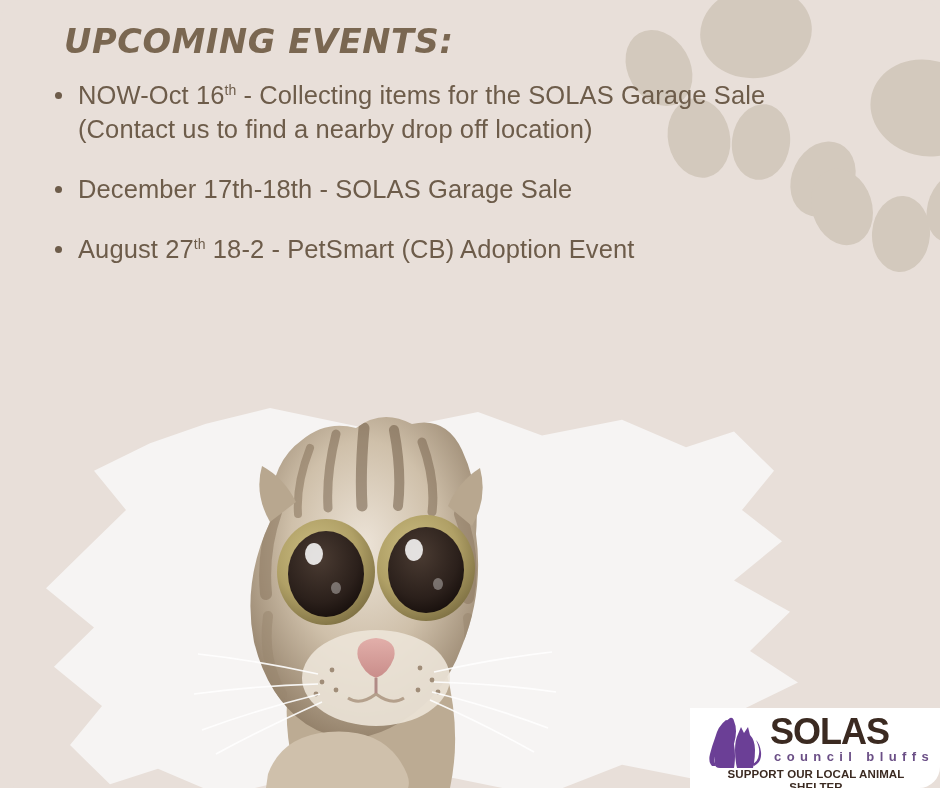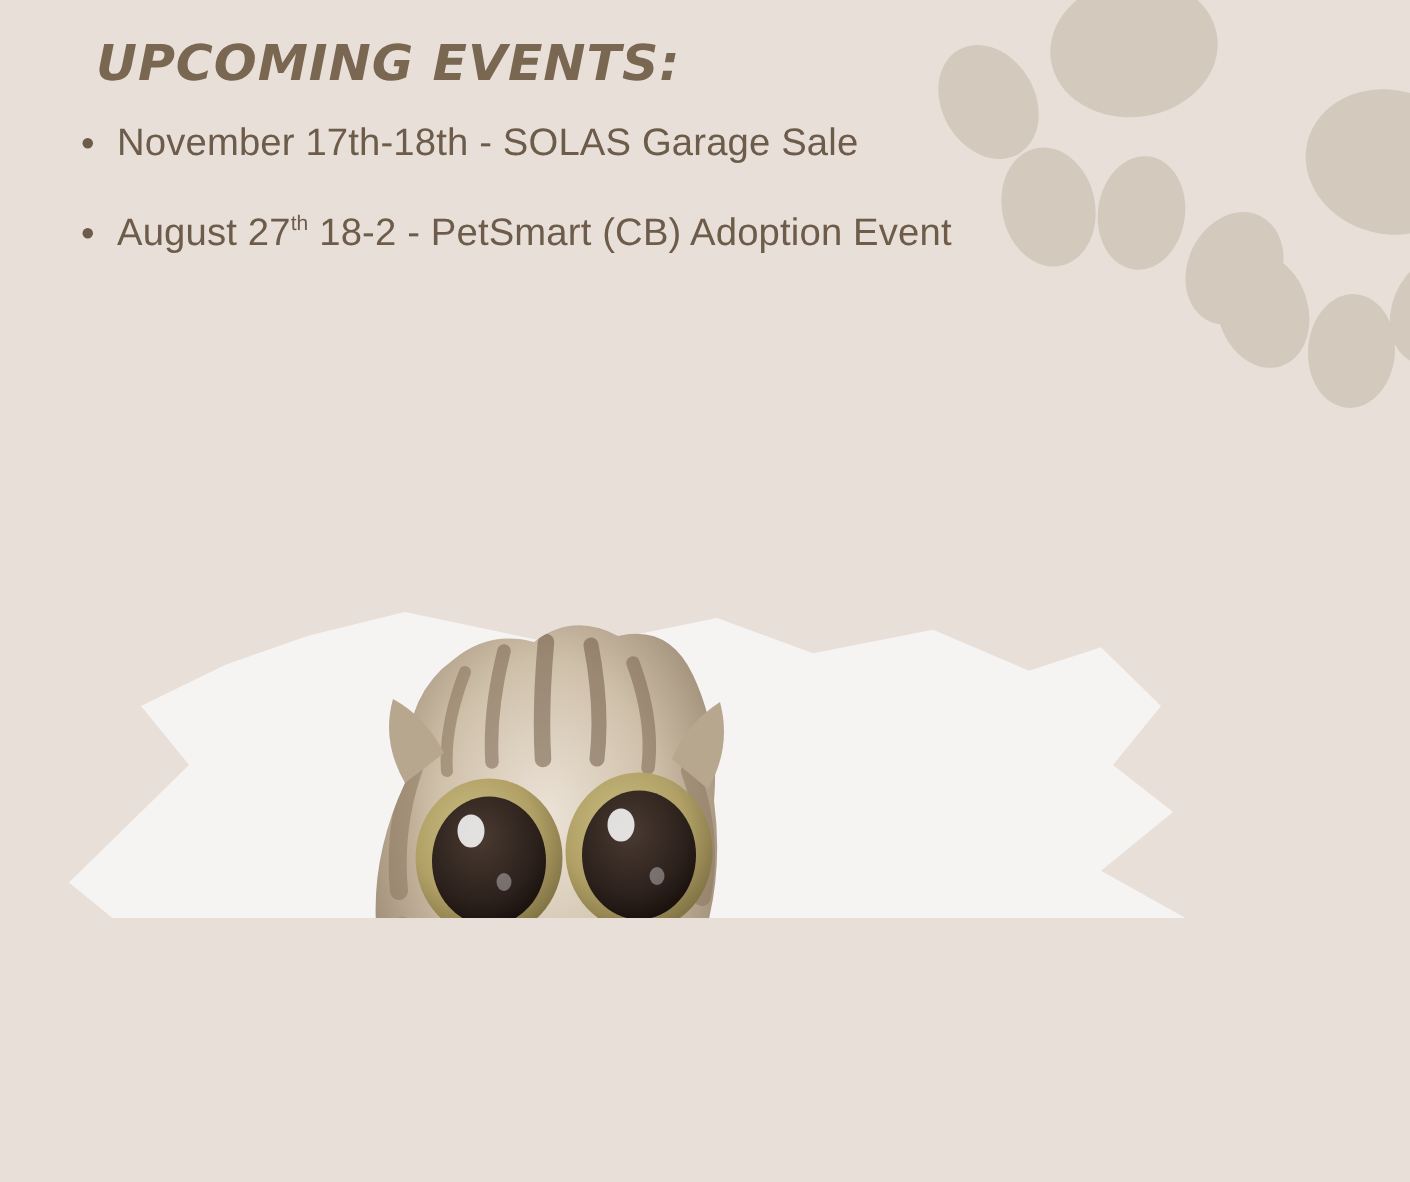--- a/index.html
+++ b/index.html
@@ -3,21 +3,21 @@
 <meta charset="utf-8">
 <title>SOLAS Upcoming Events</title>
 <style>
   html,body{margin:0;padding:0;}
   body{
     width:940px;height:788px;overflow:hidden;
     background:#e8dfd9;
     font-family:"Liberation Sans","DejaVu Sans",sans-serif;
     position:relative;
   }
-  #poster{position:absolute;inset:0;width:940px;height:612px;overflow:hidden;background:#e8dfd9;border-radius:21px;}
+  #poster{position:absolute;inset:0;width:940px;height:788px;overflow:hidden;background:#e8dfd9;border-radius:21px;}
 
   
   .paws{position:absolute;top:0;right:0;width:320px;height:280px;pointer-events:none;}
   .paw-pad{position:absolute;background:#d3c9bd;border-radius:50%;}
 
   
   .headline{
     position:absolute;left:64px;top:22px;
     font-family:"DejaVu Sans","Liberation Sans",sans-serif;
     font-weight:700;font-style:italic;
@@ -125,23 +125,27 @@
     <div class="paw-pad" style="left:250px;top:60px;width:112px;height:96px;transform:rotate(14deg);"></div>
     <div class="paw-pad" style="left:192px;top:168px;width:60px;height:78px;transform:rotate(-18deg);"></div>
     <div class="paw-pad" style="left:252px;top:196px;width:58px;height:76px;transform:rotate(4deg);"></div>
     <div class="paw-pad" style="left:308px;top:170px;width:56px;height:74px;transform:rotate(22deg);"></div>
   </div>
 
   <div class="headline">Upcoming Events:</div>
 
   <ul class="events">
 
-
     <li>
-      <span>November 17th-18th - SOLAS Garage Sale</span><sup></sup><span></span>
+      <span>NOW-Oct 16</span><sup>th</sup><span> - Collecting items for the SOLAS Garage Sale</span>
+      <span class="ev-line2">(Contact us to find a nearby drop off location)</span>
+    </li>
+
+    <li>
+      <span>December 17th-18th - SOLAS Garage Sale</span><sup></sup><span></span>
     </li>
 
 
     <li>
       <span>August 27</span><sup>th</sup><span> 18-2 - PetSmart (CB) Adoption Event</span>
     </li>
 
   </ul>
 
   <div class="photo-zone">
@@ -246,14 +250,36 @@
           <path d="M284 280 Q350 282 406 290"></path>
           <path d="M282 290 Q346 306 398 326"></path>
           <path d="M280 298 Q338 324 384 350"></path>
         </g>
 
         <path d="M118 372 Q132 334 178 330 Q226 326 248 356 Q262 376 258 386 L116 386 Z" fill="#cfc0ab"></path>
       </svg>
     </div>
   </div>
 
+  <div class="logo-card">
+    <div class="logo-inner">
+      <div class="logo-mark">
+        <svg viewBox="0 0 62 56" xmlns="http://www.w3.org/2000/svg">
+
+          <path d="M22 4 Q14 10 11 22 Q8 30 6 38 Q4 46 8 50 L12 50 Q9 44 12 38
+                   Q14 30 18 24 Q22 14 28 9 Q26 5 22 4 Z" fill="#6b3f96"></path>
+          <path d="M26 2 Q16 8 13 24 Q10 36 11 48 Q11 52 16 52 L30 52
+                   Q32 40 30 28 Q34 14 30 5 Q29 1 26 2 Z" fill="#6b3f96"></path>
+
+          <path d="M34 18 L37 11 L40 17 L44 11 L46 19
+                   Q51 24 51 34 Q51 44 49 52 L33 52
+                   Q31 44 31 34 Q31 24 34 18 Z" fill="#6b3f96"></path>
+
+          <path d="M50 50 Q58 46 57 36 Q56 28 52 24 Q56 32 55 38 Q54 46 48 48 Z" fill="#6b3f96"></path>
+        </svg>
+      </div>
+      <div class="logo-word">SOLAS</div>
+      <div class="logo-sub">council bluffs</div>
+      <div class="logo-tag">SUPPORT OUR LOCAL ANIMAL SHELTER</div>
+    </div>
+  </div>
 
 </div>
 
 </body></html>

